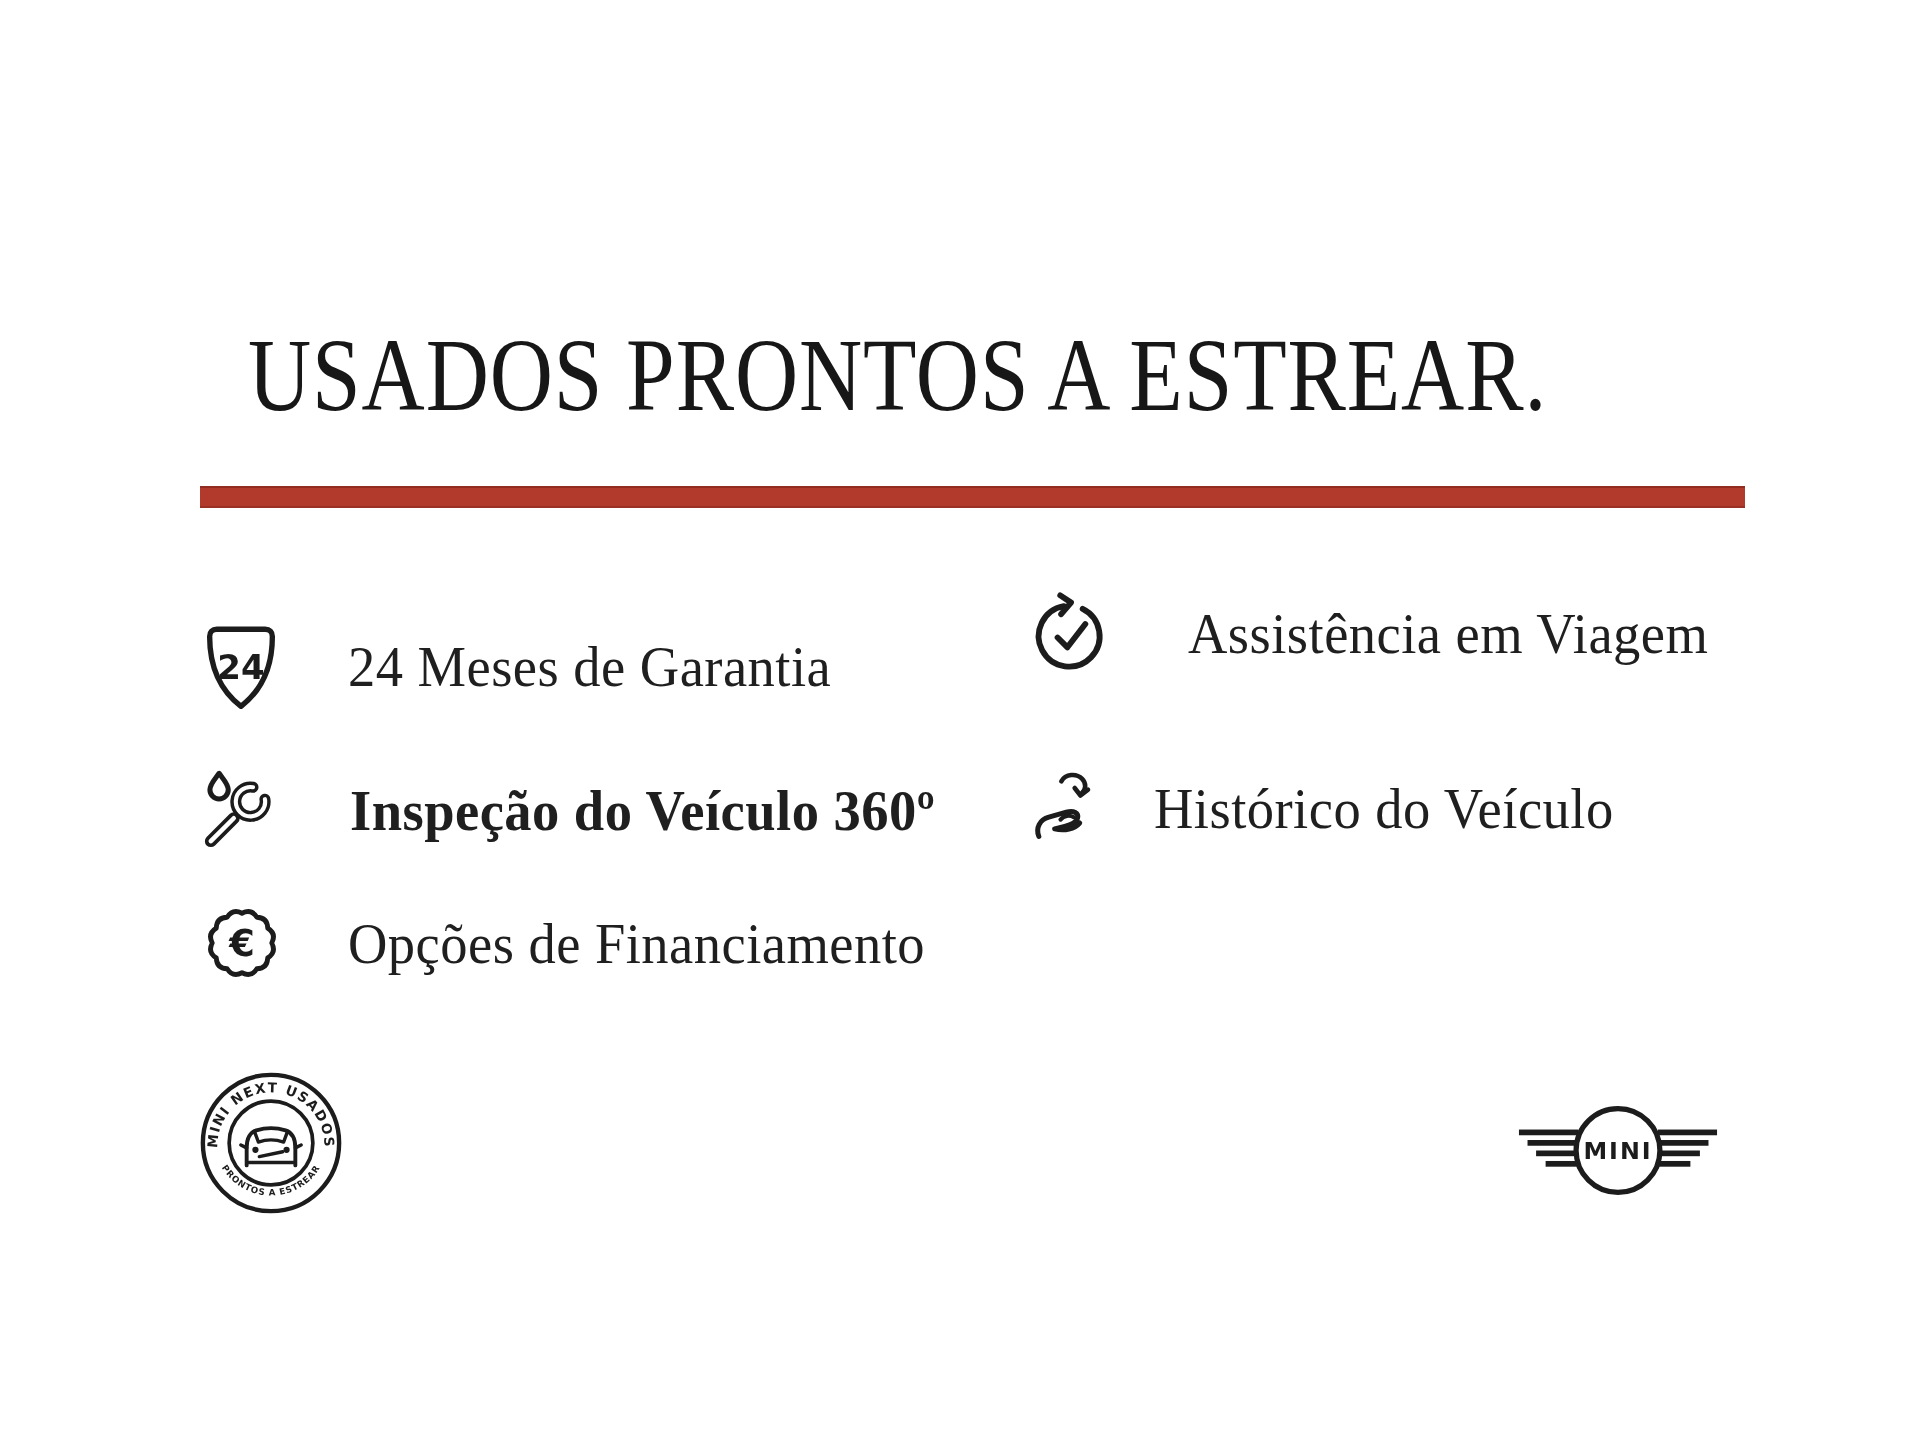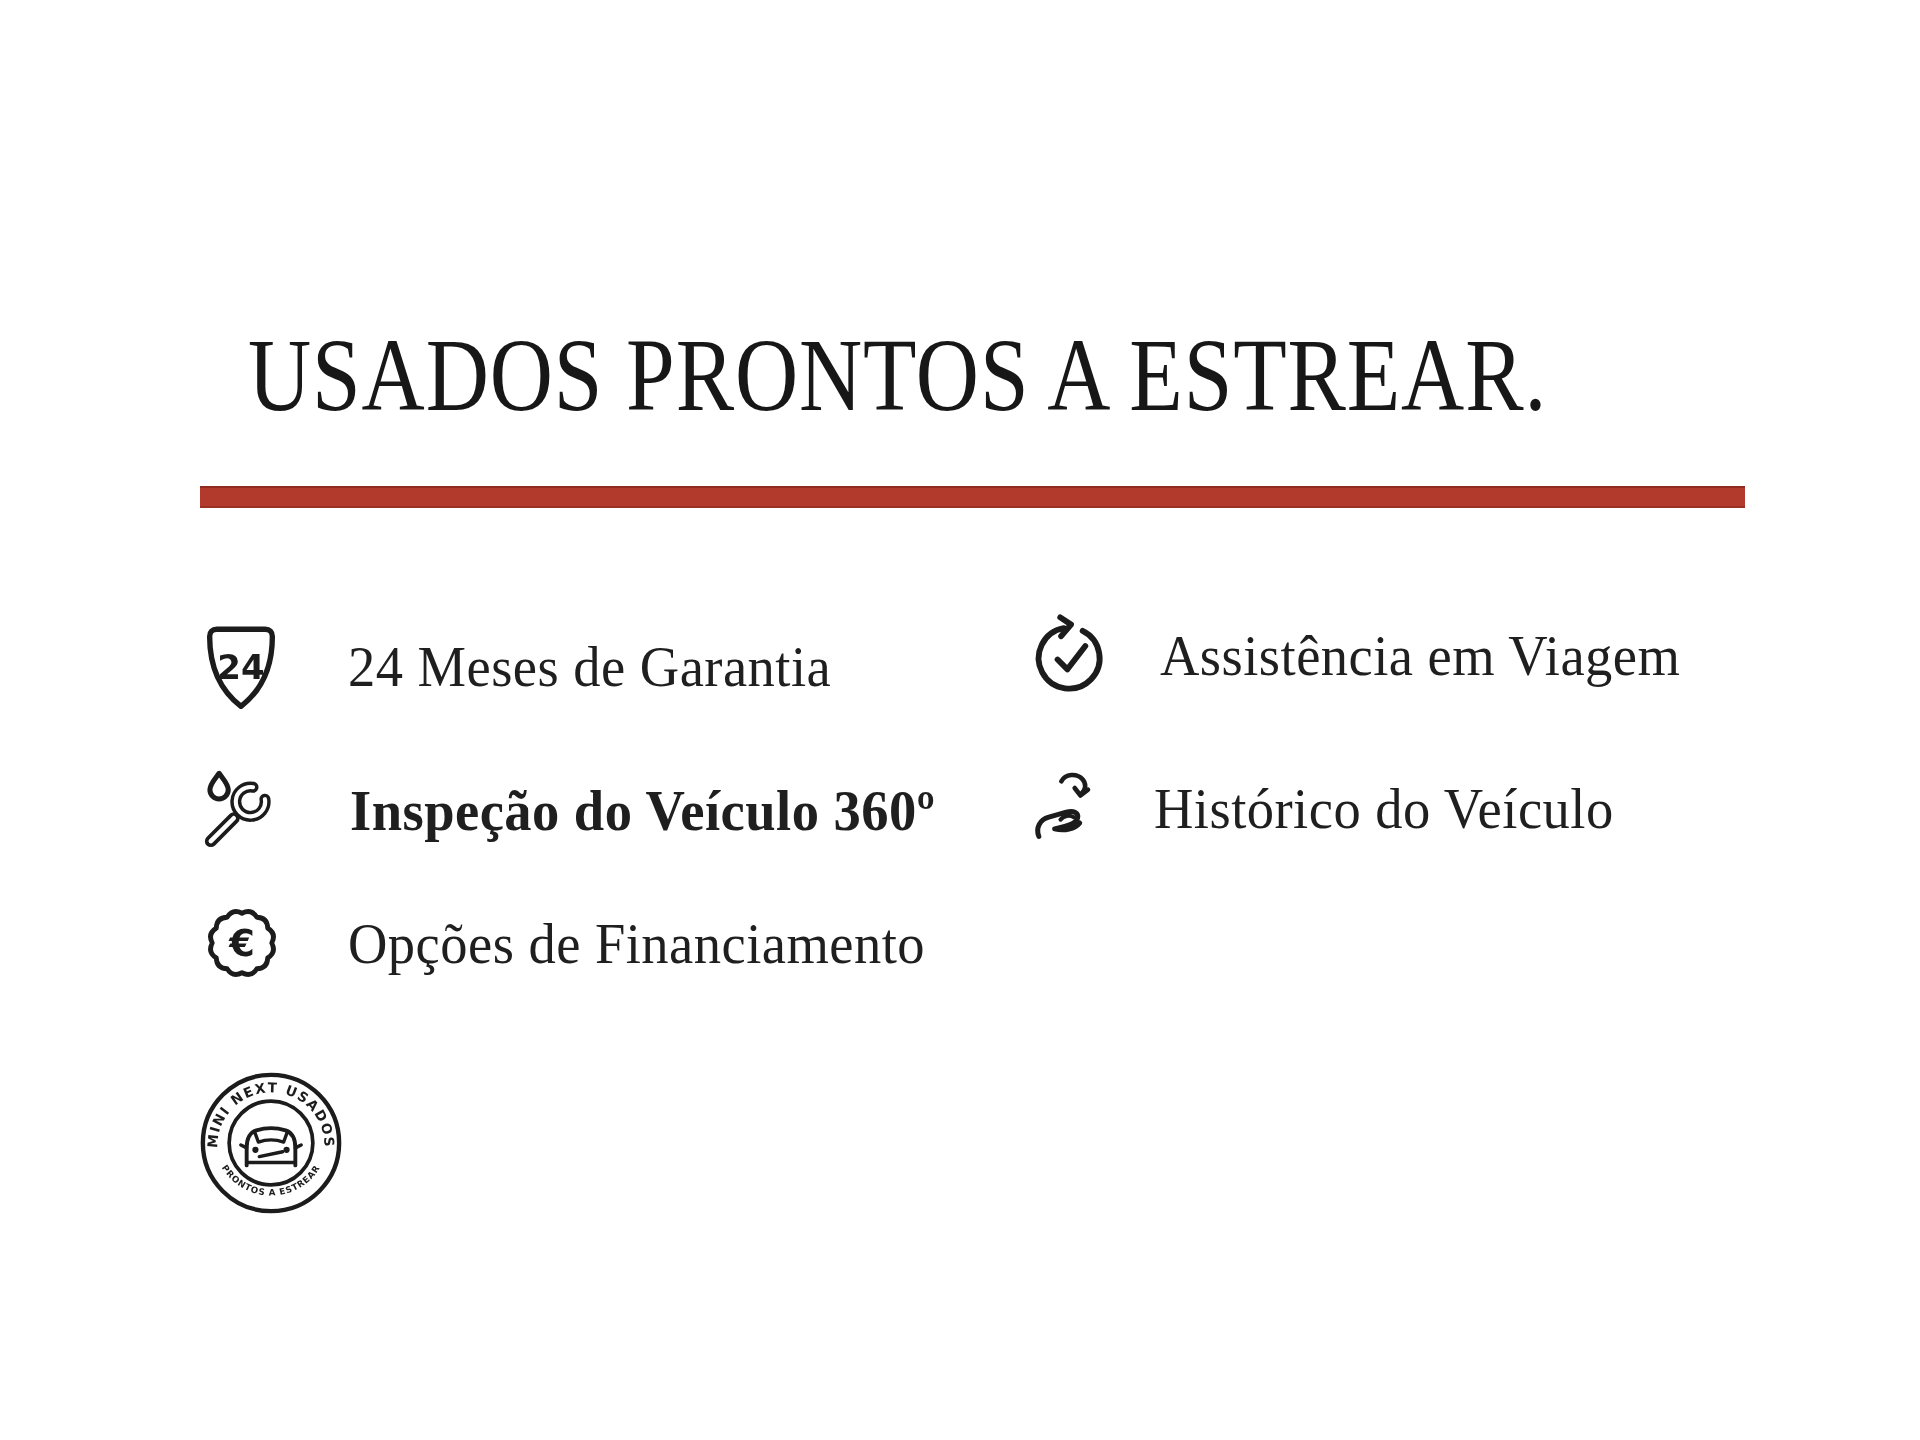--- a/index.html
+++ b/index.html
@@ -43,21 +43,21 @@
   <div class="divider"></div>
 
   <div class="feature" style="left:198px;top:619px;text-align:center;">
     <svg width="86" height="94" viewBox="0 0 96 104">
       <path class="stroke" stroke-width="6" d="M21 11 L75 11 C80 11 83 14 83 19 C83 50 74 77 48 97 C22 77 13 50 13 19 C13 14 16 11 21 11 Z"></path>
       <text x="48" y="66" text-anchor="middle" font-family="DejaVu Sans, sans-serif" font-weight="bold" font-size="38" fill="#1c1c1c">24</text>
     </svg>
     <span class="flabel gapL">24 Meses de Garantia</span>
   </div>
 
-  <div class="feature" style="left:1028px;top:608px;">
+  <div class="feature" style="left:1028px;top:586px;gap:28px;">
     <svg width="86" height="94" viewBox="0 0 96 104">
       <path class="stroke" stroke-width="6.5" d="M61 25 A34 34 0 1 1 40 22"></path>
       <path class="stroke" stroke-width="6.5" d="M36 10 L48 18 L37 31"></path>
       <path class="stroke" stroke-width="6.5" d="M33 57 L44 68 L64 42"></path>
     </svg>
     <span class="flabel gapR">Assistência em Viagem</span>
   </div>
 
   <div class="feature" style="left:198px;top:766px;font-weight:bold;">
     <svg width="88" height="88" viewBox="0 0 96 96">
@@ -107,14 +107,32 @@
         <path class="stroke" stroke-width="3.5" d="M58 63 L62 74 C71 71 79 71 88 74 L92 63"></path>
         <circle cx="59" cy="82" r="3.2" fill="#1c1c1c"></circle>
         <circle cx="91" cy="82" r="3.2" fill="#1c1c1c"></circle>
         <path class="stroke" stroke-width="3.5" d="M63 89 L87 84"></path>
         <path class="stroke" stroke-width="3.5" d="M52 95 L98 95"></path>
         <path class="stroke" stroke-width="3.5" d="M50 80 L44 77 M100 80 L106 77"></path>
       </g>
     </svg>
   </div>
 
+  <div class="minilogo">
+    <svg width="200" height="105" viewBox="0 0 210 110">
+      <g fill="#1c1c1c">
+        <rect x="147" y="33" width="62" height="6"></rect>
+        <rect x="147" y="44" width="53" height="6"></rect>
+        <rect x="147" y="55" width="44" height="6"></rect>
+        <rect x="147" y="66" width="34" height="6"></rect>
+      </g>
+      <g fill="#1c1c1c">
+        <rect x="1" y="33" width="62" height="6"></rect>
+        <rect x="10" y="44" width="53" height="6"></rect>
+        <rect x="19" y="55" width="44" height="6"></rect>
+        <rect x="29" y="66" width="34" height="6"></rect>
+      </g>
+      <circle cx="105" cy="55" r="44" fill="#ffffff" stroke="#1c1c1c" stroke-width="5.5"></circle>
+      <text x="105" y="64" text-anchor="middle" font-family="DejaVu Sans, sans-serif" font-weight="bold" font-size="25" letter-spacing="2" fill="#1c1c1c">MINI</text>
+    </svg>
+  </div>
 
 </div>
 
 </body></html>

